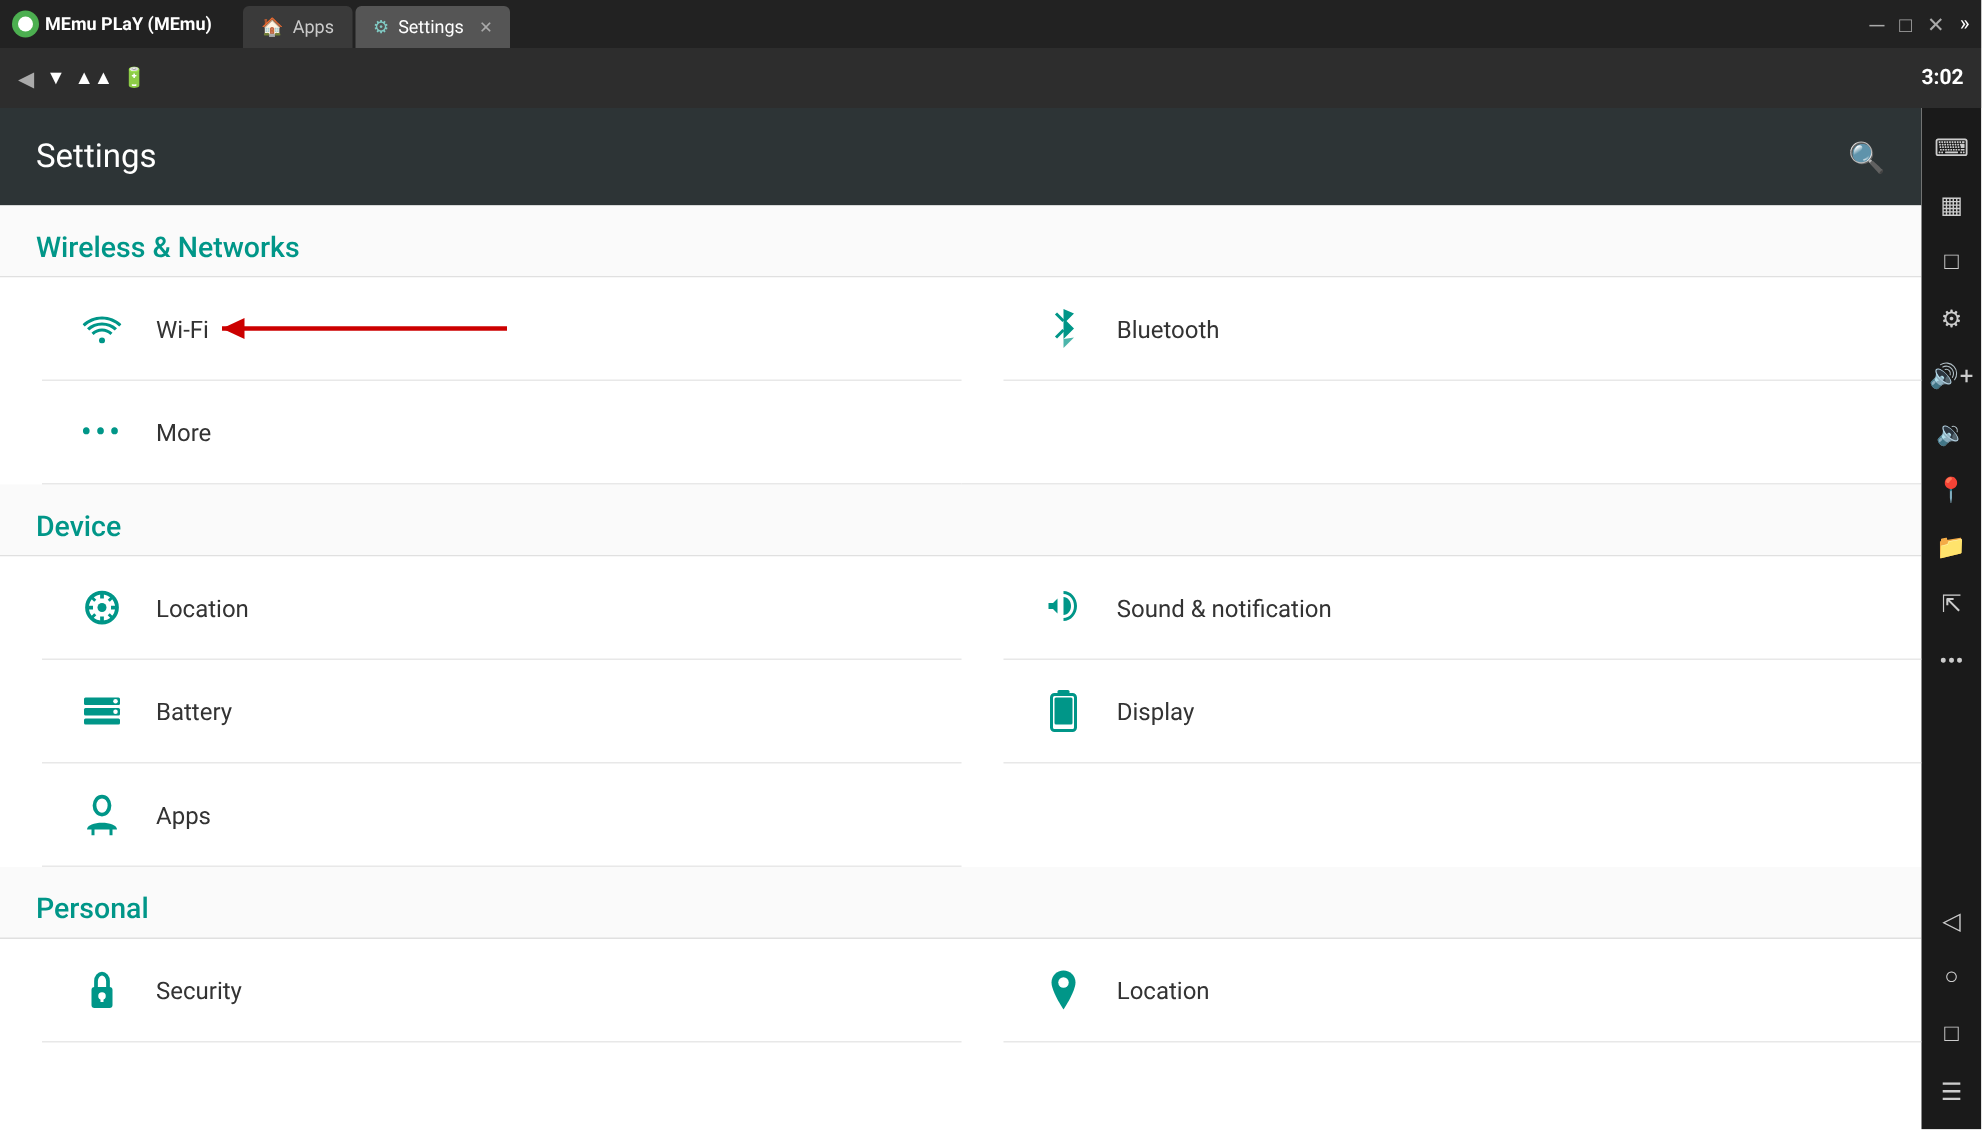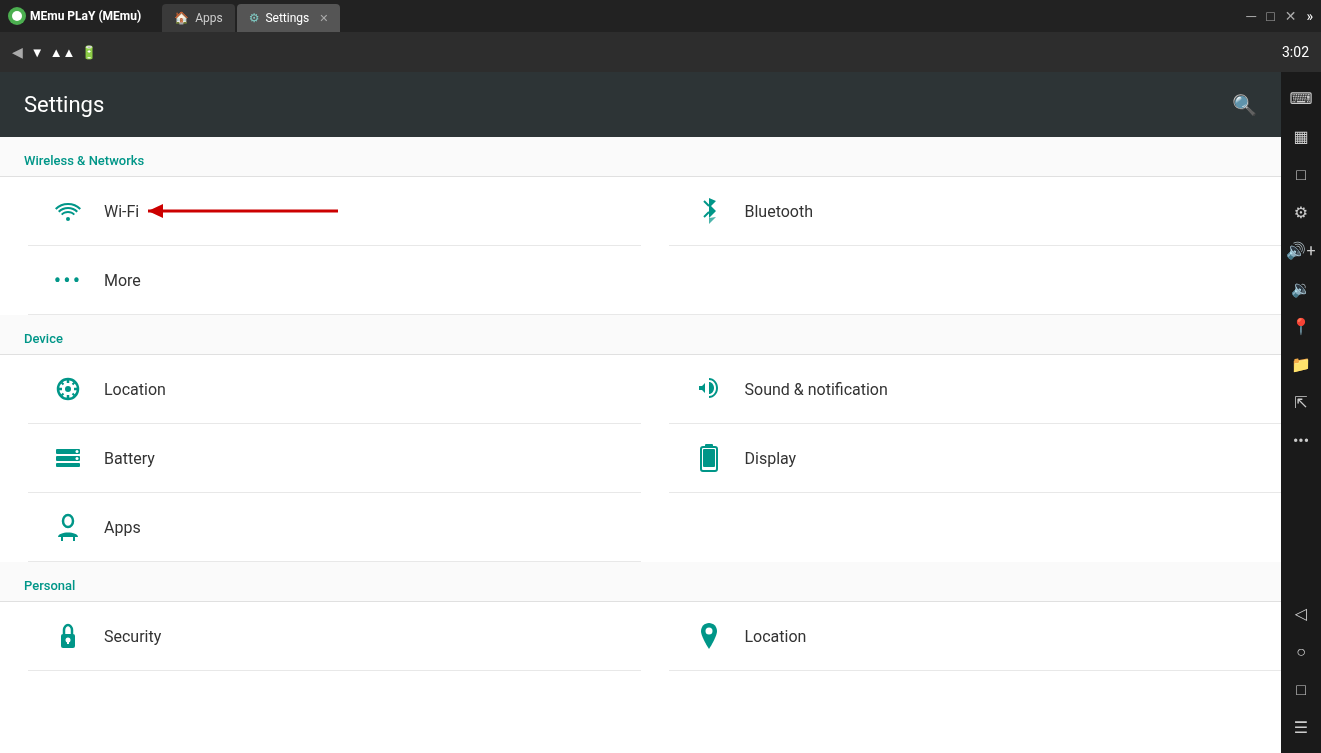--- a/index.html
+++ b/index.html
@@ -33,21 +33,21 @@
       height: 40px;
       background: #2d2d2d;
       display: flex;
       align-items: center;
       padding: 0 12px;
       gap: 8px;
       flex-shrink: 0;
     }
     .address-bar .addr-icon { color: #aaa; font-size: 14px; }
     .status-icons { display: flex; align-items: center; gap: 6px; color: #fff; font-size: 13px; }
-    .time { color: #fff; font-size: 14px; font-weight: normal; }
+    .time { color: #fff; font-size: 14px; font-weight: bold; }
 
     
     .main-layout { display: flex; flex: 1; overflow: hidden; }
 
     
     .settings-container {
       flex: 1;
       display: flex;
       flex-direction: column;
       overflow: hidden;
@@ -70,21 +70,21 @@
     .settings-content {
       flex: 1;
       overflow-y: auto;
       background: #fff;
     }
 
     
     .section-header {
       padding: 16px 24px 8px 24px;
       color: #009688;
-      font-size: 13px;
+      font-size: 19px;
       font-weight: 500;
       text-transform: capitalize;
       background: #fafafa;
       border-bottom: 1px solid #e0e0e0;
     }
 
     .settings-grid {
       display: grid;
       grid-template-columns: 1fr 1fr;
       background: #fff;

